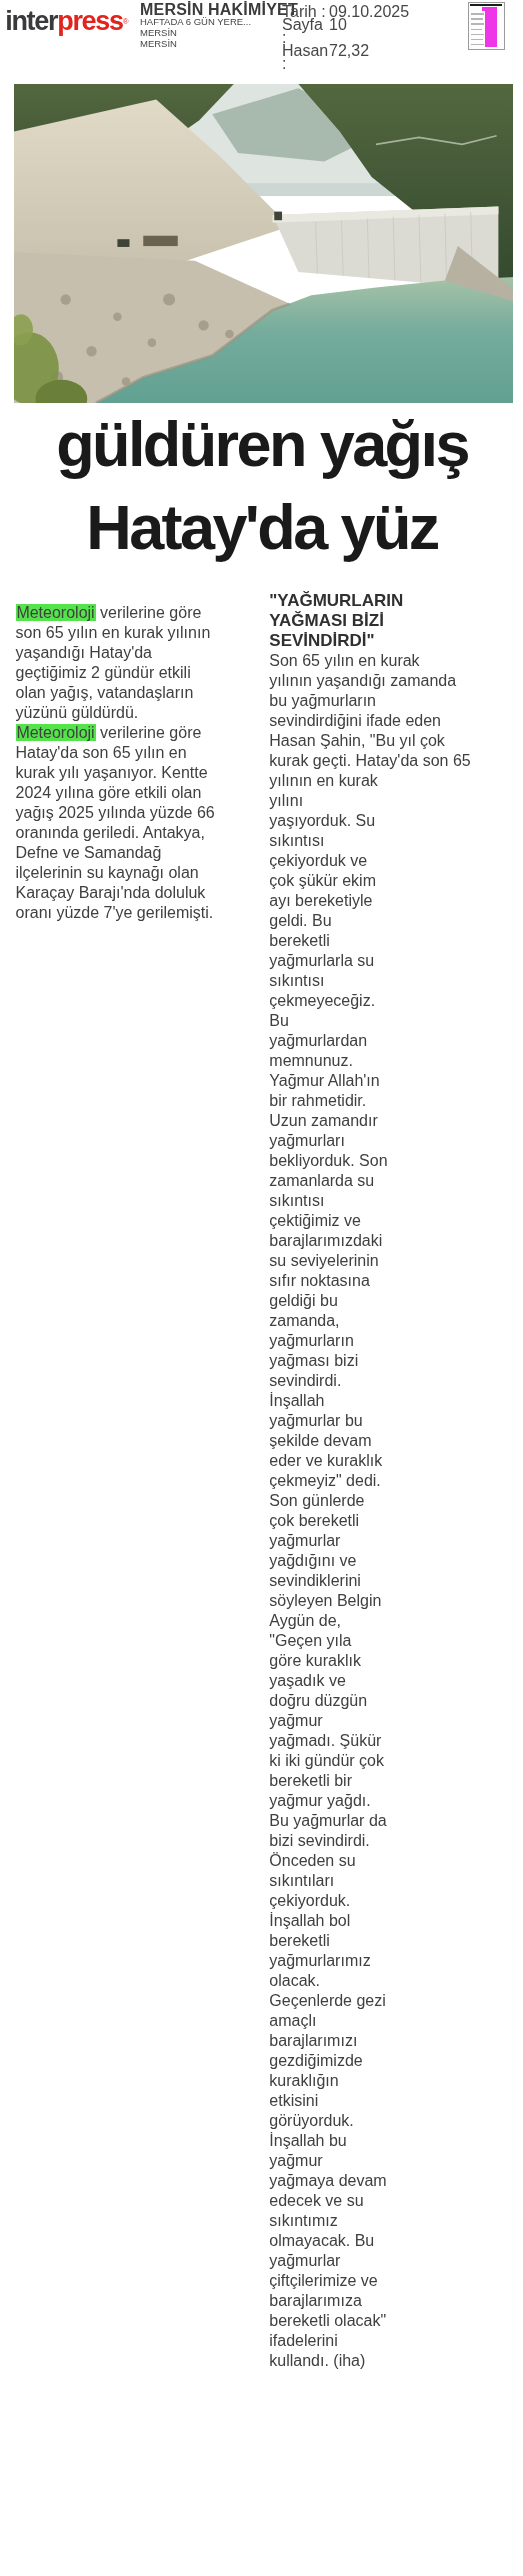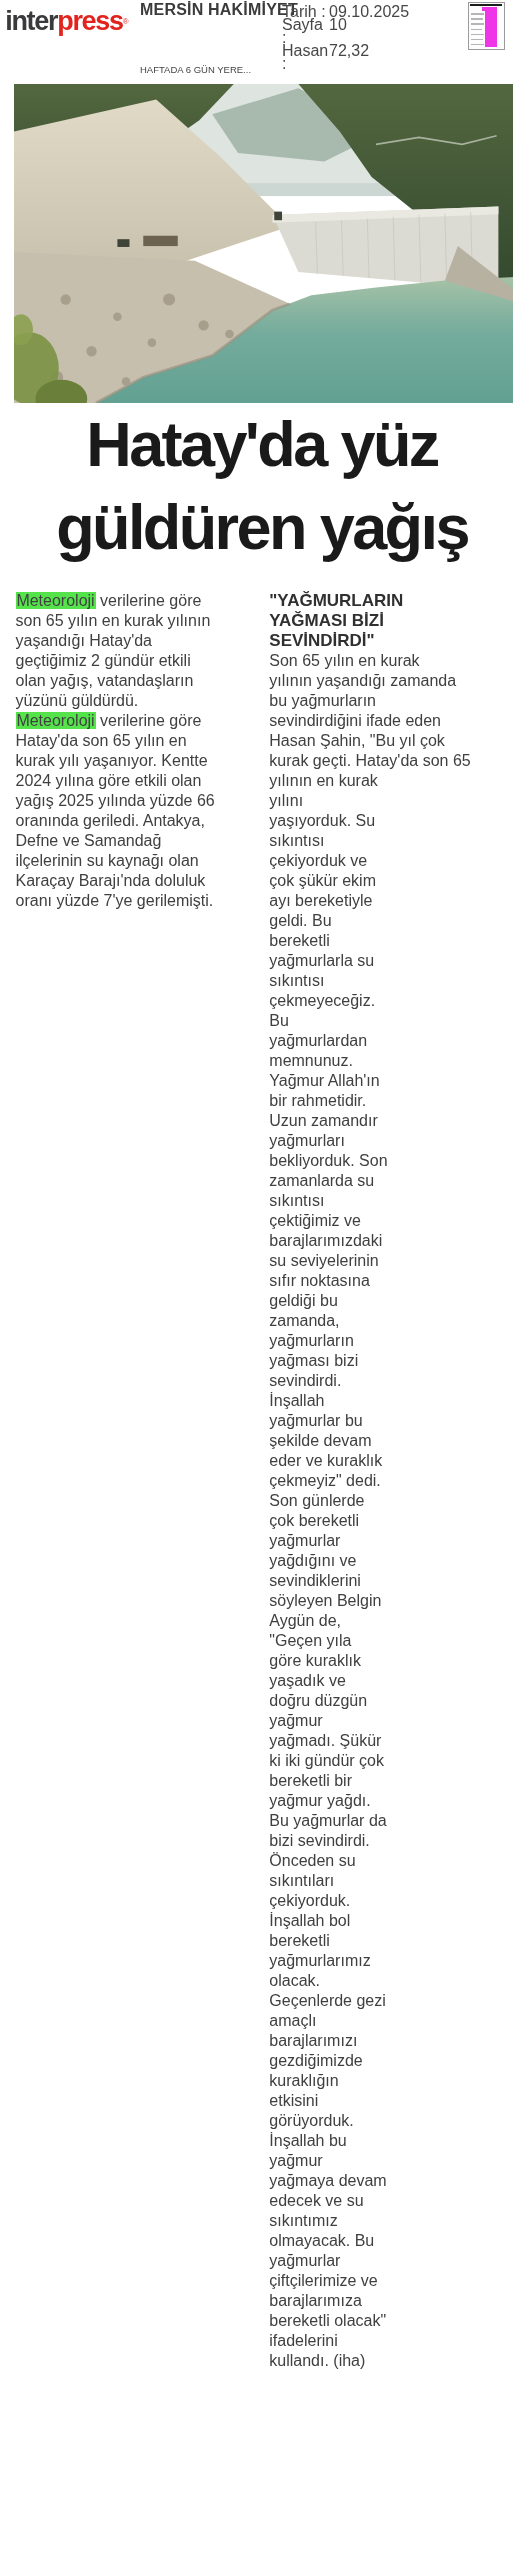--- a/index.html
+++ b/index.html
@@ -6,40 +6,40 @@
   .page{position:relative;width:524px;height:2576px;background:#fff;overflow:hidden;
         font-family:"Liberation Sans",sans-serif;}
   
   .hdr{position:absolute;top:0;left:0;width:500px;height:55px;}
   .logo{position:absolute;left:5.2px;top:7.8px;font-size:27px;font-weight:bold;letter-spacing:-1.3px;line-height:27px;}
   .logo-inter{color:var(--logo-dark);}
   .logo-press{color:var(--logo-red);}
   .logo-reg{color:var(--logo-red);font-size:7.8px;vertical-align:top;font-weight:normal;letter-spacing:0;}
   .pub{position:absolute;left:140px;top:4.3px;line-height:11.2px;color:#454545;}
   .pub-name{font-size:16px;font-weight:bold;color:#3b3b3b;letter-spacing:0.2px;white-space:nowrap;}
-  .pub-line{font-size:9.5px;white-space:nowrap;margin-top:48px;}
+  .pub-line{font-size:9.5px;white-space:nowrap;}
   .details{position:absolute;left:282px;top:5.2px;font-size:16px;color:#474747;line-height:13px;}
   .drow{display:flex;}
   .dlabel{width:47px;}
   .thumb{position:absolute;left:468px;top:1.7px;width:37px;height:48px;background:#fdfdfd;border:0.9px solid #9a9a9a;box-sizing:border-box;}
   .t-title{position:absolute;left:0.9px;top:0.9px;width:92%;height:2.6px;background:#1c1c1c;}
   .t-mag-small{position:absolute;left:36%;top:10%;width:15%;height:9%;background:var(--thumb-magenta);}
   .t-mag-big{position:absolute;left:47%;top:9%;width:33%;height:87%;background:var(--thumb-magenta);}
   .t-line{position:absolute;height:1.7px;background:#b5b5b5;}
   
   .photo{position:absolute;left:13.8px;top:84px;width:499px;height:319px;margin:0;overflow:hidden;}
   .photo svg{display:block;width:100%;height:100%;}
   
   .headline{position:absolute;top:403px;left:0;width:524px;margin:0;text-align:center;
             font-size:63px;font-weight:bold;letter-spacing:-2.6px;line-height:83px;color:var(--headline-black);}
   .hl-line{display:block;}
   
   .body{position:absolute;top:591px;left:15.5px;width:494px;display:flex;
         font-size:16px;line-height:20px;color:var(--body-text);}
-  .col-left{width:240px;margin-right:13.8px;flex:none;}
+  .col-left{width:240px;margin-right:13.8px;flex:none;margin-top:12px;}
   .col-right{width:227px;flex:none;}
   .para{margin:0;white-space:pre-line;}
   .align-right{text-align:left;}
   .subhead{margin:0;font-size:17px;font-weight:bold;color:#303030;white-space:pre-line;line-height:20px;}
   mark.hl{background:var(--highlight-green);color:inherit;padding:0 0.9px;}
 </style>
 </head>
 <body>
 
 <div class="page">
@@ -140,22 +140,22 @@
       <g>
         <ellipse cx="18" cy="330" rx="34" ry="42" fill="#7e9448" opacity="0.95"></ellipse>
         <ellipse cx="55" cy="365" rx="30" ry="22" fill="#697f3a"></ellipse>
         <ellipse cx="8" cy="285" rx="14" ry="18" fill="#8aa050" opacity="0.9"></ellipse>
       </g>
       <polygon points="515,188 579,238 579,252 500,228" fill="#b6b1a1"></polygon>
     </svg>
   </figure>
 
   <h1 class="headline">
+    <span class="hl-line">güldüren yağış</span>
     <span class="hl-line">Hatay'da yüz</span>
-    <span class="hl-line">güldüren yağış</span>
   </h1>
 
   <section class="body">
     <div class="col-left">
       <p class="para"><mark class="hl">Meteoroloji</mark><span> verilerine göre
 son 65 yılın en kurak yılının
 yaşandığı Hatay'da
 geçtiğimiz 2 gündür etkili
 olan yağış, vatandaşların
 yüzünü güldürdü.</span></p>

